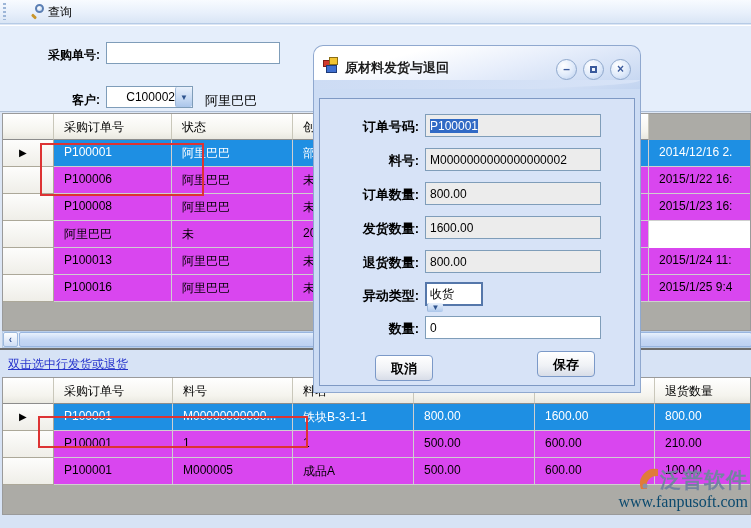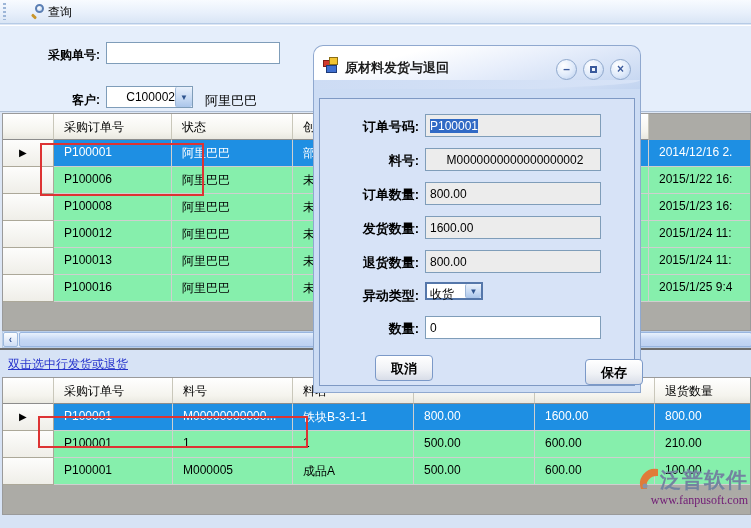--- a/index.html
+++ b/index.html
@@ -36,21 +36,21 @@
     background:linear-gradient(180deg,#e9f1fc 0%,#c6d9f3 60%,#aac5ea 100%);
     color:#2f548e; font-size:8px; display:flex; align-items:center; justify-content:center; }
 
   
   .grid { background:#acaba6; border:1px solid #9a9a9a; overflow:hidden; }
   .grow { display:grid; height:27px; background:#fff; }
   .ghead { display:grid; height:26px; }
   .ghead .cell { background:linear-gradient(180deg,#ffffff 0%,#f5f4ee 70%,#e9e8e0 100%);
     border-right:1px solid #c9c7ba; border-bottom:1px solid #8c8c8c; }
   .cell { padding:5px 0 0 10px; overflow:hidden; white-space:nowrap; height:100%; }
-  .dcell { border-right:1px solid #cfcfcf; border-bottom:1px solid #cfcfcf; background:#86efac; }
+  .dcell { border-right:1px solid #cfcfcf; border-bottom:1px solid #cfcfcf; background:#d946ef; }
   .selcol { background:linear-gradient(180deg,#fdfdfc,#efeee8)!important;
     border-right:1px solid #aca899!important; border-bottom:1px solid #aca899!important;
     padding-left:16px; color:#000; }
   .rowsel .dcell { background:#1e8fe3; color:#fff; }
   .arrow { font-size:10px; line-height:12px; color:#000; }
   .tgrid-cols { grid-template-columns:51px 118px 121px 356px 103px; }
   .bgrid-cols { grid-template-columns:51px 119px 120px 121px 121px 120px 97px; }
 
   
   .hscroll { left:2px; top:331px; width:749px; height:17px; background:#e3edfa; border:1px solid #b9cde8; }
@@ -89,32 +89,32 @@
   .dlg-body { position:absolute; left:0; top:44px; width:328px; height:304px;
     background:#ccdcf4; border:1px solid #8fa8cf; border-top:none; }
   .dlg-inner { position:absolute; left:5px; top:9px; width:316px; height:288px;
     border:1px solid #7e99c4; background:#d7e3f7; }
   .dlg-label { position:absolute; width:95px; text-align:right; font-weight:bold; font-size:13px; }
   .dlg-field { position:absolute; left:105px; width:176px; height:23px;
     border:1px solid #7f9db9; background:#ececec; padding:4px 0 0 4px;
     font-size:12px; overflow:hidden; white-space:nowrap; }
   .dlg-field.white { background:#ffffff; }
   .seltext { background:#316ac5; color:#ffffff; }
-  .dlg-combo { position:absolute; left:105px; width:58px; height:18px; border:2px solid #5577aa;
-    background:#ffffff; display:flex; }
+  .dlg-combo { position:absolute; left:105px; width:58px; height:24px; border:2px solid #5577aa;
+    background:#ffffff; display:flex;flex-direction:column; }
   .xp-btn { position:absolute; width:58px; height:26px; border:1px solid #7b99c8; border-radius:4px;
     background:linear-gradient(180deg,#ffffff 0%,#f0f2f6 55%,#d8dde8 100%);
     font:bold 13px "Liberation Sans","DejaVu Sans",sans-serif; text-align:center; padding-top:4px;
     box-shadow:inset 0 1px 0 #fff; }
 
   
   .wm { right:3px; top:468px; width:130px; text-align:right; z-index:7; }
   .wm-brand { font-weight:bold; font-size:21px; color:#7384a0; letter-spacing:1px; line-height:24px; }
   .wm-swoosh { display:inline-block; vertical-align:-3px; margin-right:1px; }
-  .wm-url { font-size:12px; color:#701a75; font-family:"Liberation Serif","DejaVu Serif",serif; }
+  .wm-url { font-size:16px; color:#0c4a6e; font-family:"Liberation Serif","DejaVu Serif",serif; }
 </style>
 </head>
 <body>
 
 <div class="abs toolbar">
   <div class="abs tb-grip"></div>
   <div class="abs tb-btn">
     <span class="mag">
         <span class="lens"></span>
         <span class="handle"></span>
@@ -157,21 +157,20 @@
   </div>
   <div class="grow tgrid-cols">
     <div class="cell selcol"></div>
     <div class="cell dcell">P100008</div>
     <div class="cell dcell">阿里巴巴</div>
     <div class="cell dcell">未</div>
     <div class="cell dcell">2015/1/23 16:</div>
   </div>
   <div class="grow tgrid-cols">
     <div class="cell selcol"></div>
-    <div class="cell dcell">P100012</div>
     <div class="cell dcell">阿里巴巴</div>
     <div class="cell dcell">未</div>
     <div class="cell dcell">2015/1/24 11:</div>
   </div>
   <div class="grow tgrid-cols">
     <div class="cell selcol"></div>
     <div class="cell dcell">P100013</div>
     <div class="cell dcell">阿里巴巴</div>
     <div class="cell dcell">未</div>
     <div class="cell dcell">2015/1/24 11:</div>
@@ -258,31 +257,31 @@
     <span class="dlg-title-text">原材料发货与退回</span>
     <span class="winbtn" style="right:63px;">–</span>
     <span class="winbtn" style="right:36px;"><span class="sq"></span></span>
     <span class="winbtn" style="right:9px;">×</span>
   </div>
   <div class="dlg-body">
     <div class="dlg-inner">
       <div class="dlg-label" style="left:4px;top:19px;">订单号码:</div>
       <div class="dlg-field" style="top:15px;"><span class="seltext">P100001</span></div>
       <div class="dlg-label" style="left:4px;top:53px;">料号:</div>
-      <div class="dlg-field" style="top:49px;text-align:center;">M0000000000000000002</div>
+      <div class="dlg-field" style="top:49px;">M0000000000000000002</div>
       <div class="dlg-label" style="left:4px;top:87px;">订单数量:</div>
       <div class="dlg-field" style="top:83px;">800.00</div>
       <div class="dlg-label" style="left:4px;top:121px;">发货数量:</div>
       <div class="dlg-field" style="top:117px;">1600.00</div>
       <div class="dlg-label" style="left:4px;top:155px;">退货数量:</div>
       <div class="dlg-field" style="top:151px;">800.00</div>
       <div class="dlg-label" style="left:4px;top:188px;">异动类型:</div>
       <div class="dlg-combo" style="top:183px;">
         <span class="val" style="flex:1;padding:2px 0 0 3px;">收货</span>
         <span class="combo-btn" style="width:16px;">▼</span>
       </div>
       <div class="dlg-label" style="left:4px;top:221px;">数量:</div>
       <div class="dlg-field white" style="top:217px;">0</div>
       <div class="xp-btn" style="left:55px;top:256px;">取消</div>
-      <div class="xp-btn" style="left:217px;top:260px;margin-left:48px;">保存</div>
+      <div class="xp-btn" style="left:217px;top:252px;">保存</div>
     </div>
   </div>
 </div>
 
 </body></html>

